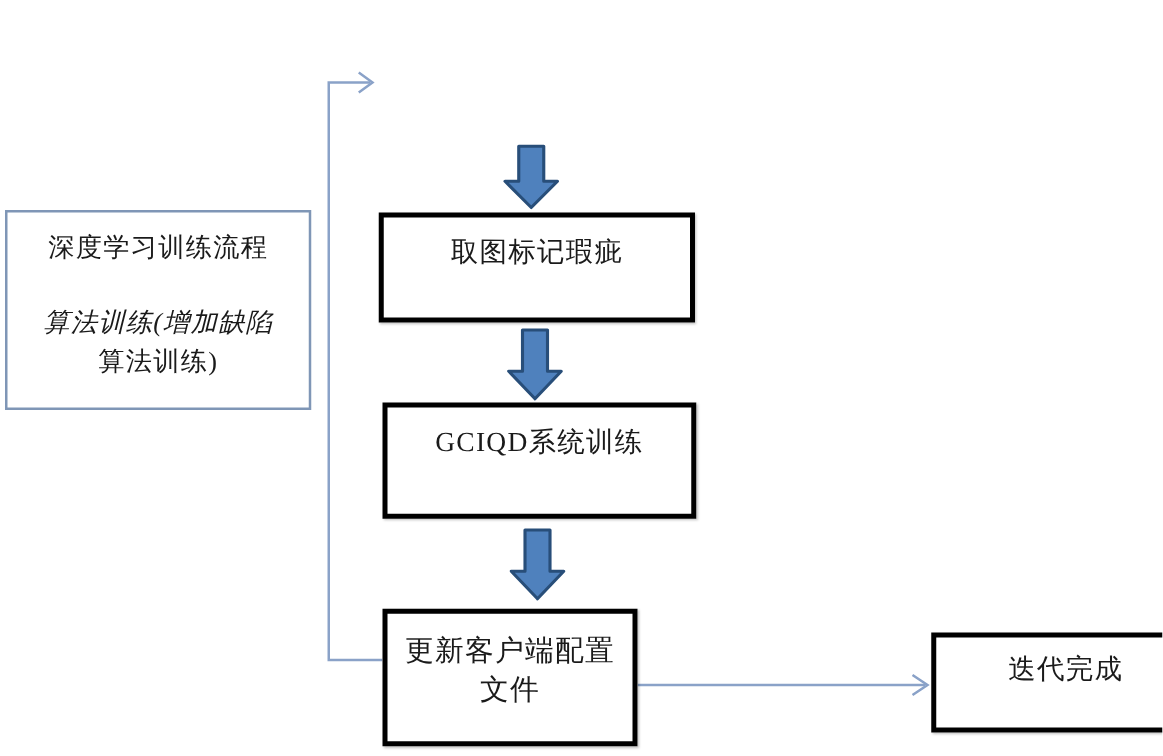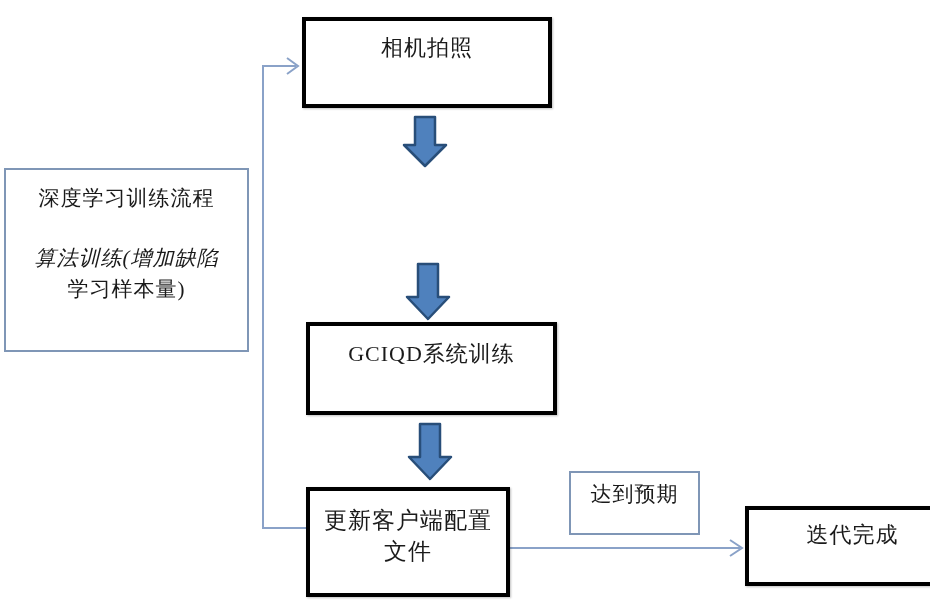--- a/index.html
+++ b/index.html
@@ -37,21 +37,21 @@
   }
   .thin {
     border: 2px solid var(--note-border, #7f96b6);
   }
   .node-camera        { left: 302px; top: 17px;  width: 250px; height: 91px;  padding-top: 12px; font-size: 22px; }
   .node-mark          { left: 303px; top: 170px; width: 253px; height: 88px;  padding-top: 13px; font-size: 22px; }
   .node-train         { left: 306px; top: 322px; width: 251px; height: 93px;  padding-top: 13px; font-size: 22px; }
   .node-update        { left: 306px; top: 487px; width: 204px; height: 110px; padding-top: 14px; font-size: 23px; line-height: 31px; }
   .node-done          { left: 745px; top: 506px; width: 215px; height: 80px;  padding-top: 10px; font-size: 22px; }
   .edge-label-expect  { left: 569px; top: 471px; width: 131px; height: 64px;  padding-top: 7px;  font-size: 21px; }
-  .note-box           { left: 4px;   top: 168px; width: 245px; height: 184px; padding-top: 13px; font-size: 21px; line-height: 31px; }
+  .note-box           { left: 4px;   top: 168px; width: 245px; height: 160px; padding-top: 13px; font-size: 21px; line-height: 31px; }
   .note-gap { margin-top: 29px; font-style: italic; }
   .connector-line {
     fill: none;
     stroke: var(--connector, #8aa2c8);
     stroke-width: 2;
   }
   .block-arrow {
     fill: var(--block-arrow-fill, #4f81bd);
     stroke: var(--block-arrow-stroke, #284e79);
     stroke-width: 2.5;
@@ -74,38 +74,35 @@
     <polygon class="block-arrow" points="415,117 435,117 435,145 446,145 425,166 404,145 415,145"></polygon>
 
     <polygon class="block-arrow" points="418,264 438,264 438,297 449,297 428,319 407,297 418,297"></polygon>
 
     <polygon class="block-arrow" points="420,424 440,424 440,457 451,457 430,479 409,457 420,457"></polygon>
   </svg>
 
   <div class="box thin note-box">
     <div>深度学习训练流程</div>
     <div class="note-gap">算法训练(增加缺陷</div>
-    <div>学习样本量)</div>
+    <div>算法训练)</div>
   </div>
 
-  <div class="box thick node-camera">
-    <span>相机拍照</span>
+
+  <div class="box thick node-mark">
+    <span>取图标记瑕疵</span>
   </div>
-
 
   <div class="box thick node-train">
     <span>GCIQD系统训练</span>
   </div>
 
   <div class="box thick node-update">
     <div>更新客户端配置</div>
     <div>文件</div>
   </div>
 
-  <div class="box thin edge-label-expect">
-    <span>达到预期</span>
-  </div>
 
   <div class="box thick node-done">
     <span>迭代完成</span>
   </div>
 
 </div>
 
 </body></html>

